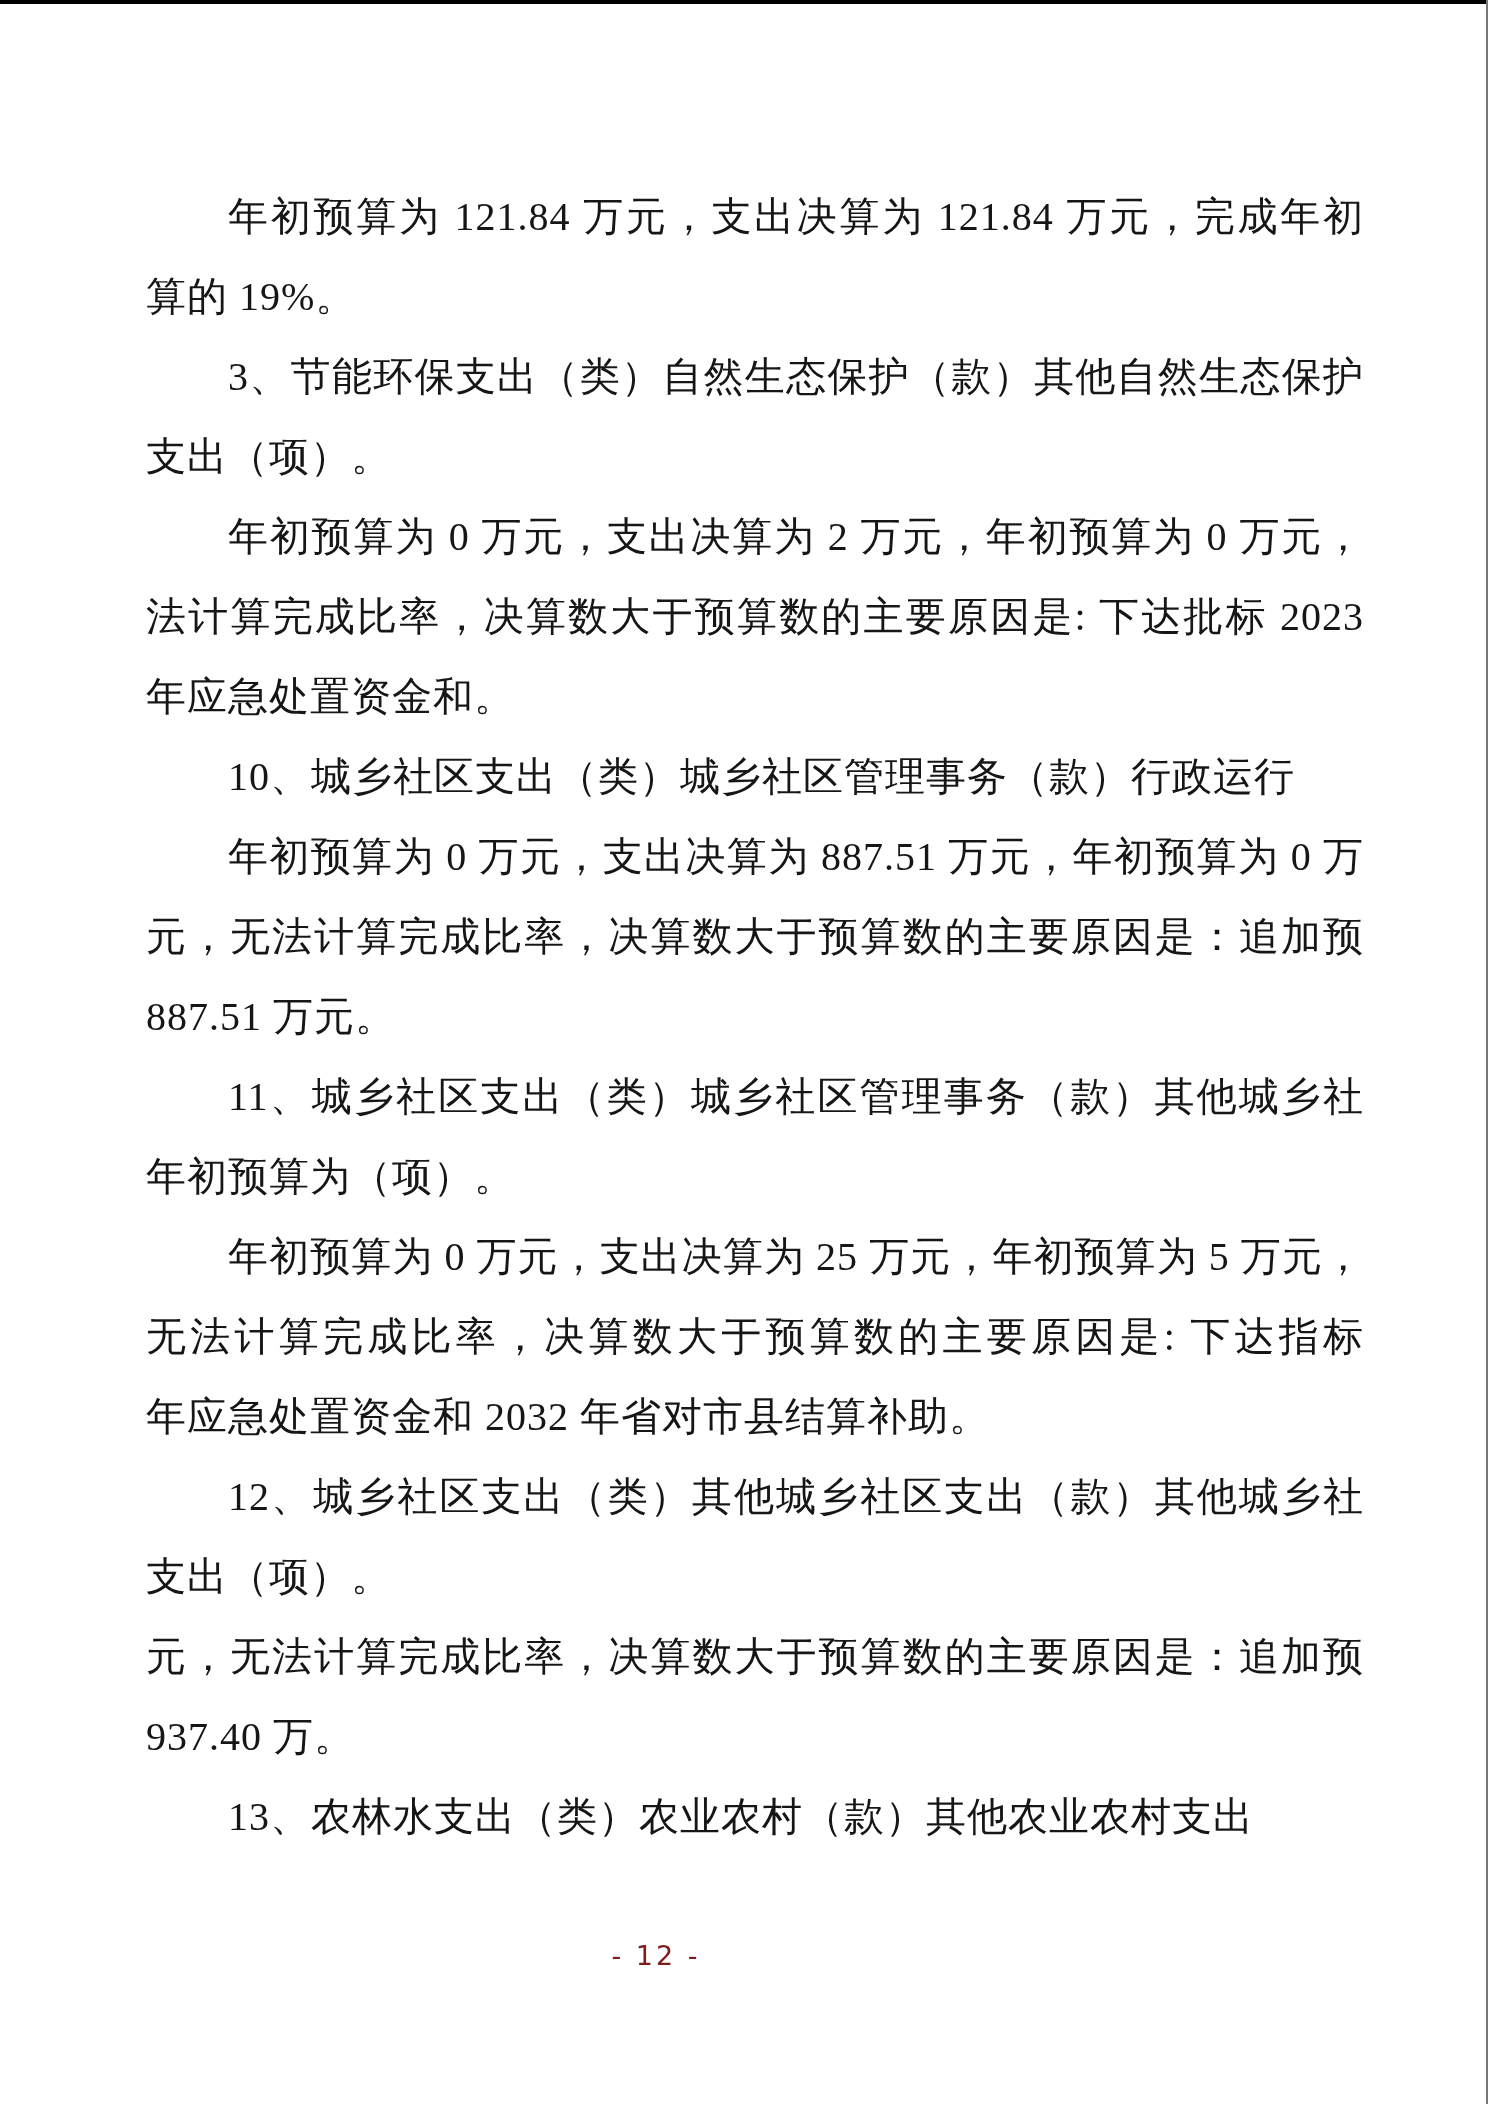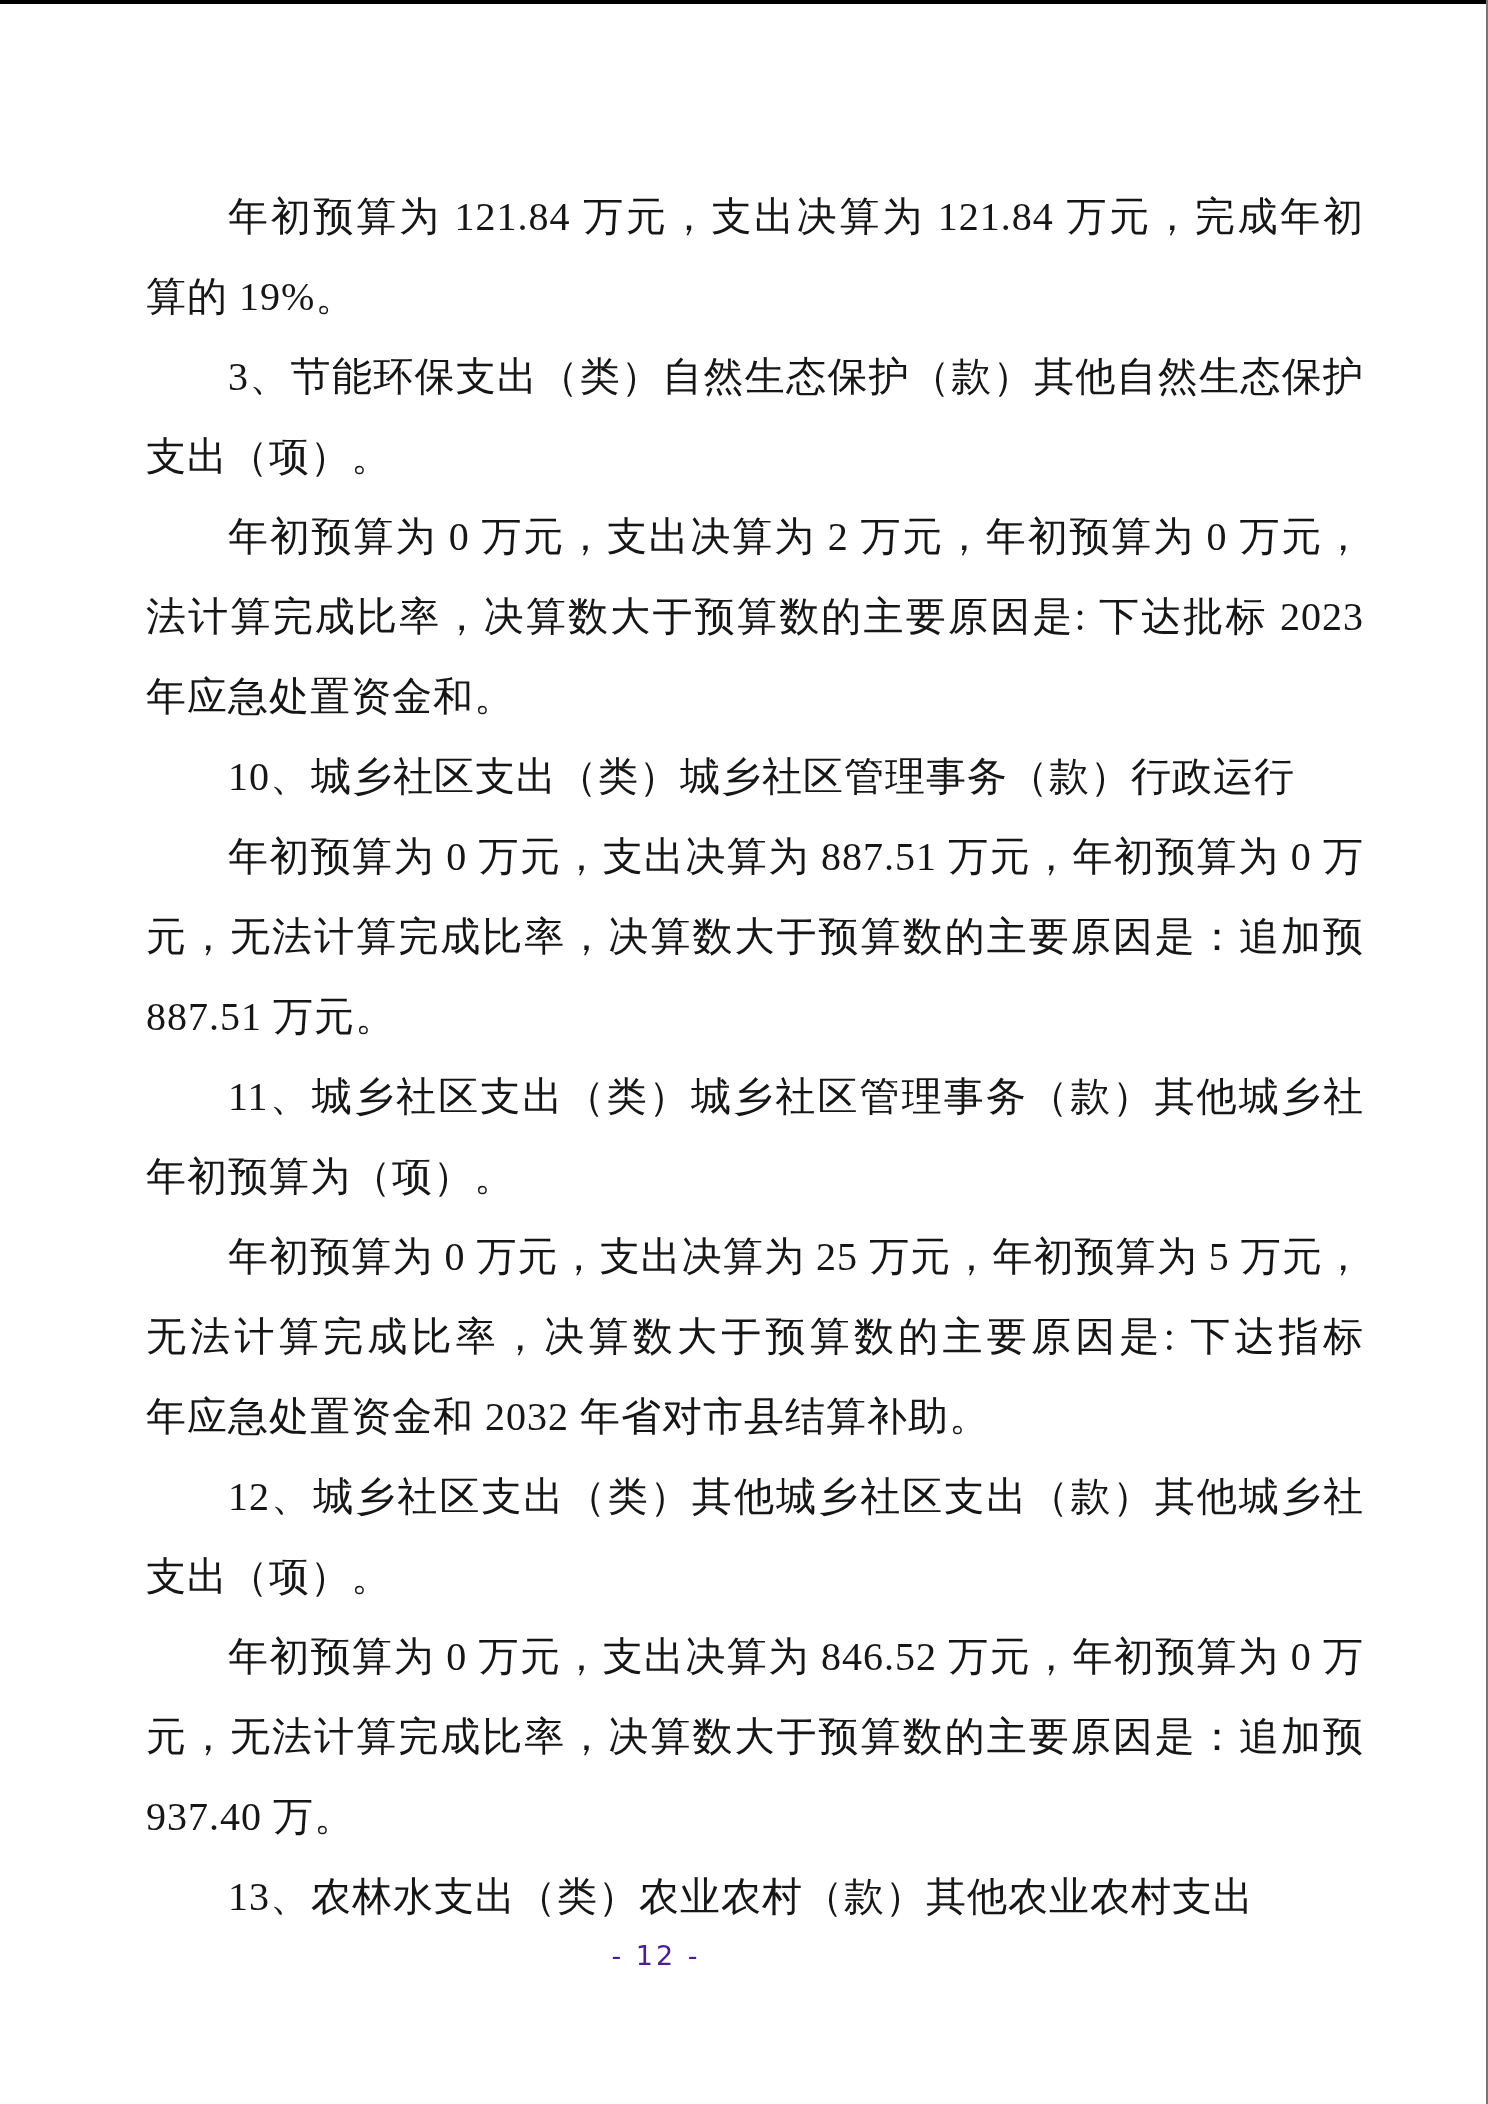--- a/index.html
+++ b/index.html
@@ -36,21 +36,21 @@
     text-align-last:justify;
     white-space:normal;
   }
   .footer{
     position:absolute;
     top:1940px;left:0;width:1312px;
     text-align:center;
     font-size:27px;
     letter-spacing:3px;
     font-family:"DejaVu Sans","Liberation Sans",sans-serif;
-    color:#4c1d95;
+    color:#7f1d1d;
   }
 </style>
 </head>
 <body>
 
 <div class="page">
   <div class="scan-edge-top"></div>
   <div class="scan-edge-right"></div>
 
   <div class="doc-body">
@@ -82,21 +82,20 @@
       <div class="para">
         <div class="line indent justify">年初预算为 0 万元，支出决算为 25 万元，年初预算为 5 万元，</div>
         <div class="line justify">无法计算完成比率，决算数大于预算数的主要原因是: 下达指标 2023</div>
         <div class="line">年应急处置资金和 2032 年省对市县结算补助。</div>
       </div>
       <div class="para">
         <div class="line indent justify">12、城乡社区支出（类）其他城乡社区支出（款）其他城乡社区</div>
         <div class="line">支出（项）。</div>
       </div>
       <div class="para">
-        <div class="line indent justify">年初预算为 0 万元，支出决算为 846.52 万元，年初预算为 0 万</div>
         <div class="line justify">元，无法计算完成比率，决算数大于预算数的主要原因是：追加预算</div>
         <div class="line">937.40 万。</div>
       </div>
       <div class="para">
         <div class="line indent">13、农林水支出（类）农业农村（款）其他农业农村支出（项）。</div>
       </div>
     </div>
 
   <div class="footer">- 12 -</div>
 </div>

